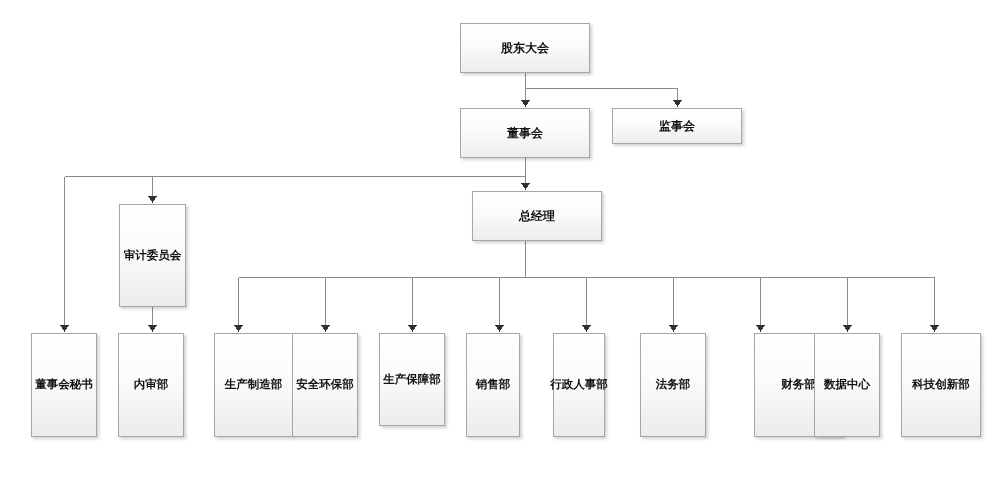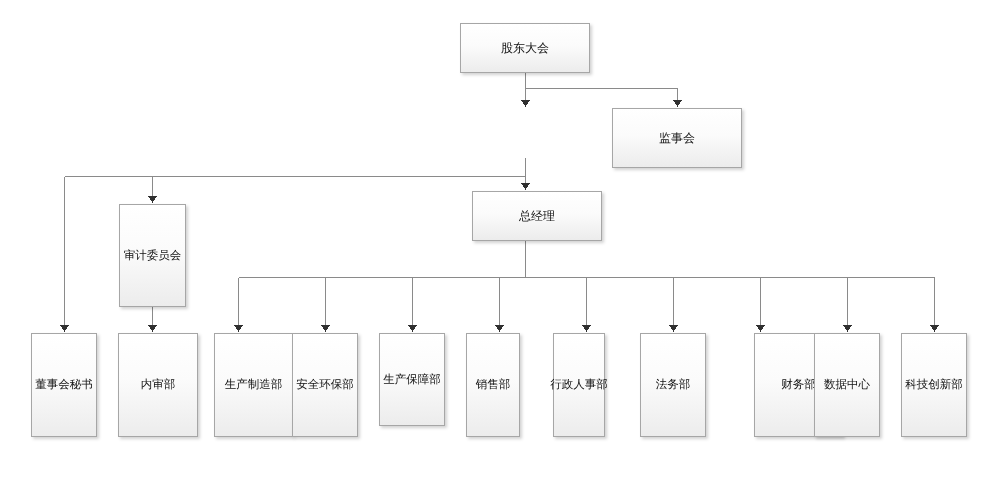--- a/index.html
+++ b/index.html
@@ -29,21 +29,21 @@
     border: 1px solid #a6a6a6;
     background: linear-gradient(180deg, #ffffff 0%, #fbfbfb 45%, #ececec 100%);
     box-shadow: 2px 2px 3px rgba(0,0,0,0.18);
     display: flex;
     align-items: center;
     justify-content: center;
     text-align: center;
   }
   .node .label {
     font-size: 12px;
-    font-weight: normal;
+    font-weight: bold;
     color: #111111;
     white-space: nowrap;
     letter-spacing: 0;
     line-height: 1.2;
   }
   .node.narrow .label {
     font-size: 11.5px;
   }
 </style>
 </head>
@@ -99,35 +99,38 @@
       <polygon points="756,325 765,325 760.5,332"></polygon>
       <polygon points="843,325 852,325 847.5,332"></polygon>
       <polygon points="930,325 939,325 934.5,332"></polygon>
     </g>
   </svg>
 
   <div class="node" style="left:460px;top:23px;width:130px;height:50px">
     <span class="label">股东大会</span>
   </div>
 
-  <div class="node" style="left:612px;top:108px;width:130px;height:60px">
+  <div class="node" style="left:460px;top:108px;width:130px;height:50px">
+    <span class="label">董事会</span>
+  </div>
+  <div class="node" style="left:612px;top:108px;width:130px;height:36px">
     <span class="label">监事会</span>
   </div>
 
   <div class="node" style="left:472px;top:191px;width:130px;height:50px">
     <span class="label">总经理</span>
   </div>
   <div class="node narrow" style="left:31px;top:333px;width:66px;height:104px">
     <span class="label">董事会秘书</span>
   </div>
 
   <div class="node narrow" style="left:119px;top:204px;width:67px;height:103px">
     <span class="label">审计委员会</span>
   </div>
-  <div class="node narrow" style="left:118px;top:333px;width:80px;height:104px">
+  <div class="node narrow" style="left:118px;top:333px;width:66px;height:104px">
     <span class="label">内审部</span>
   </div>
   <div class="node narrow" style="left:214px;top:333px;width:79px;height:104px">
     <span class="label">生产制造部</span>
   </div>
   <div class="node narrow" style="left:292px;top:333px;width:66px;height:104px">
     <span class="label">安全环保部</span>
   </div>
   <div class="node narrow" style="left:379px;top:333px;width:66px;height:93px">
     <span class="label">生产保障部</span>
@@ -140,17 +143,17 @@
   </div>
   <div class="node narrow" style="left:640px;top:333px;width:66px;height:104px">
     <span class="label">法务部</span>
   </div>
   <div class="node narrow" style="left:754px;top:333px;width:89px;height:104px">
     <span class="label">财务部</span>
   </div>
   <div class="node narrow" style="left:814px;top:333px;width:66px;height:104px">
     <span class="label">数据中心</span>
   </div>
-  <div class="node narrow" style="left:901px;top:333px;width:66px;height:104px">
+  <div class="node narrow" style="left:901px;top:333px;width:80px;height:104px">
     <span class="label">科技创新部</span>
   </div>
 
 </div>
 
 </body></html>

